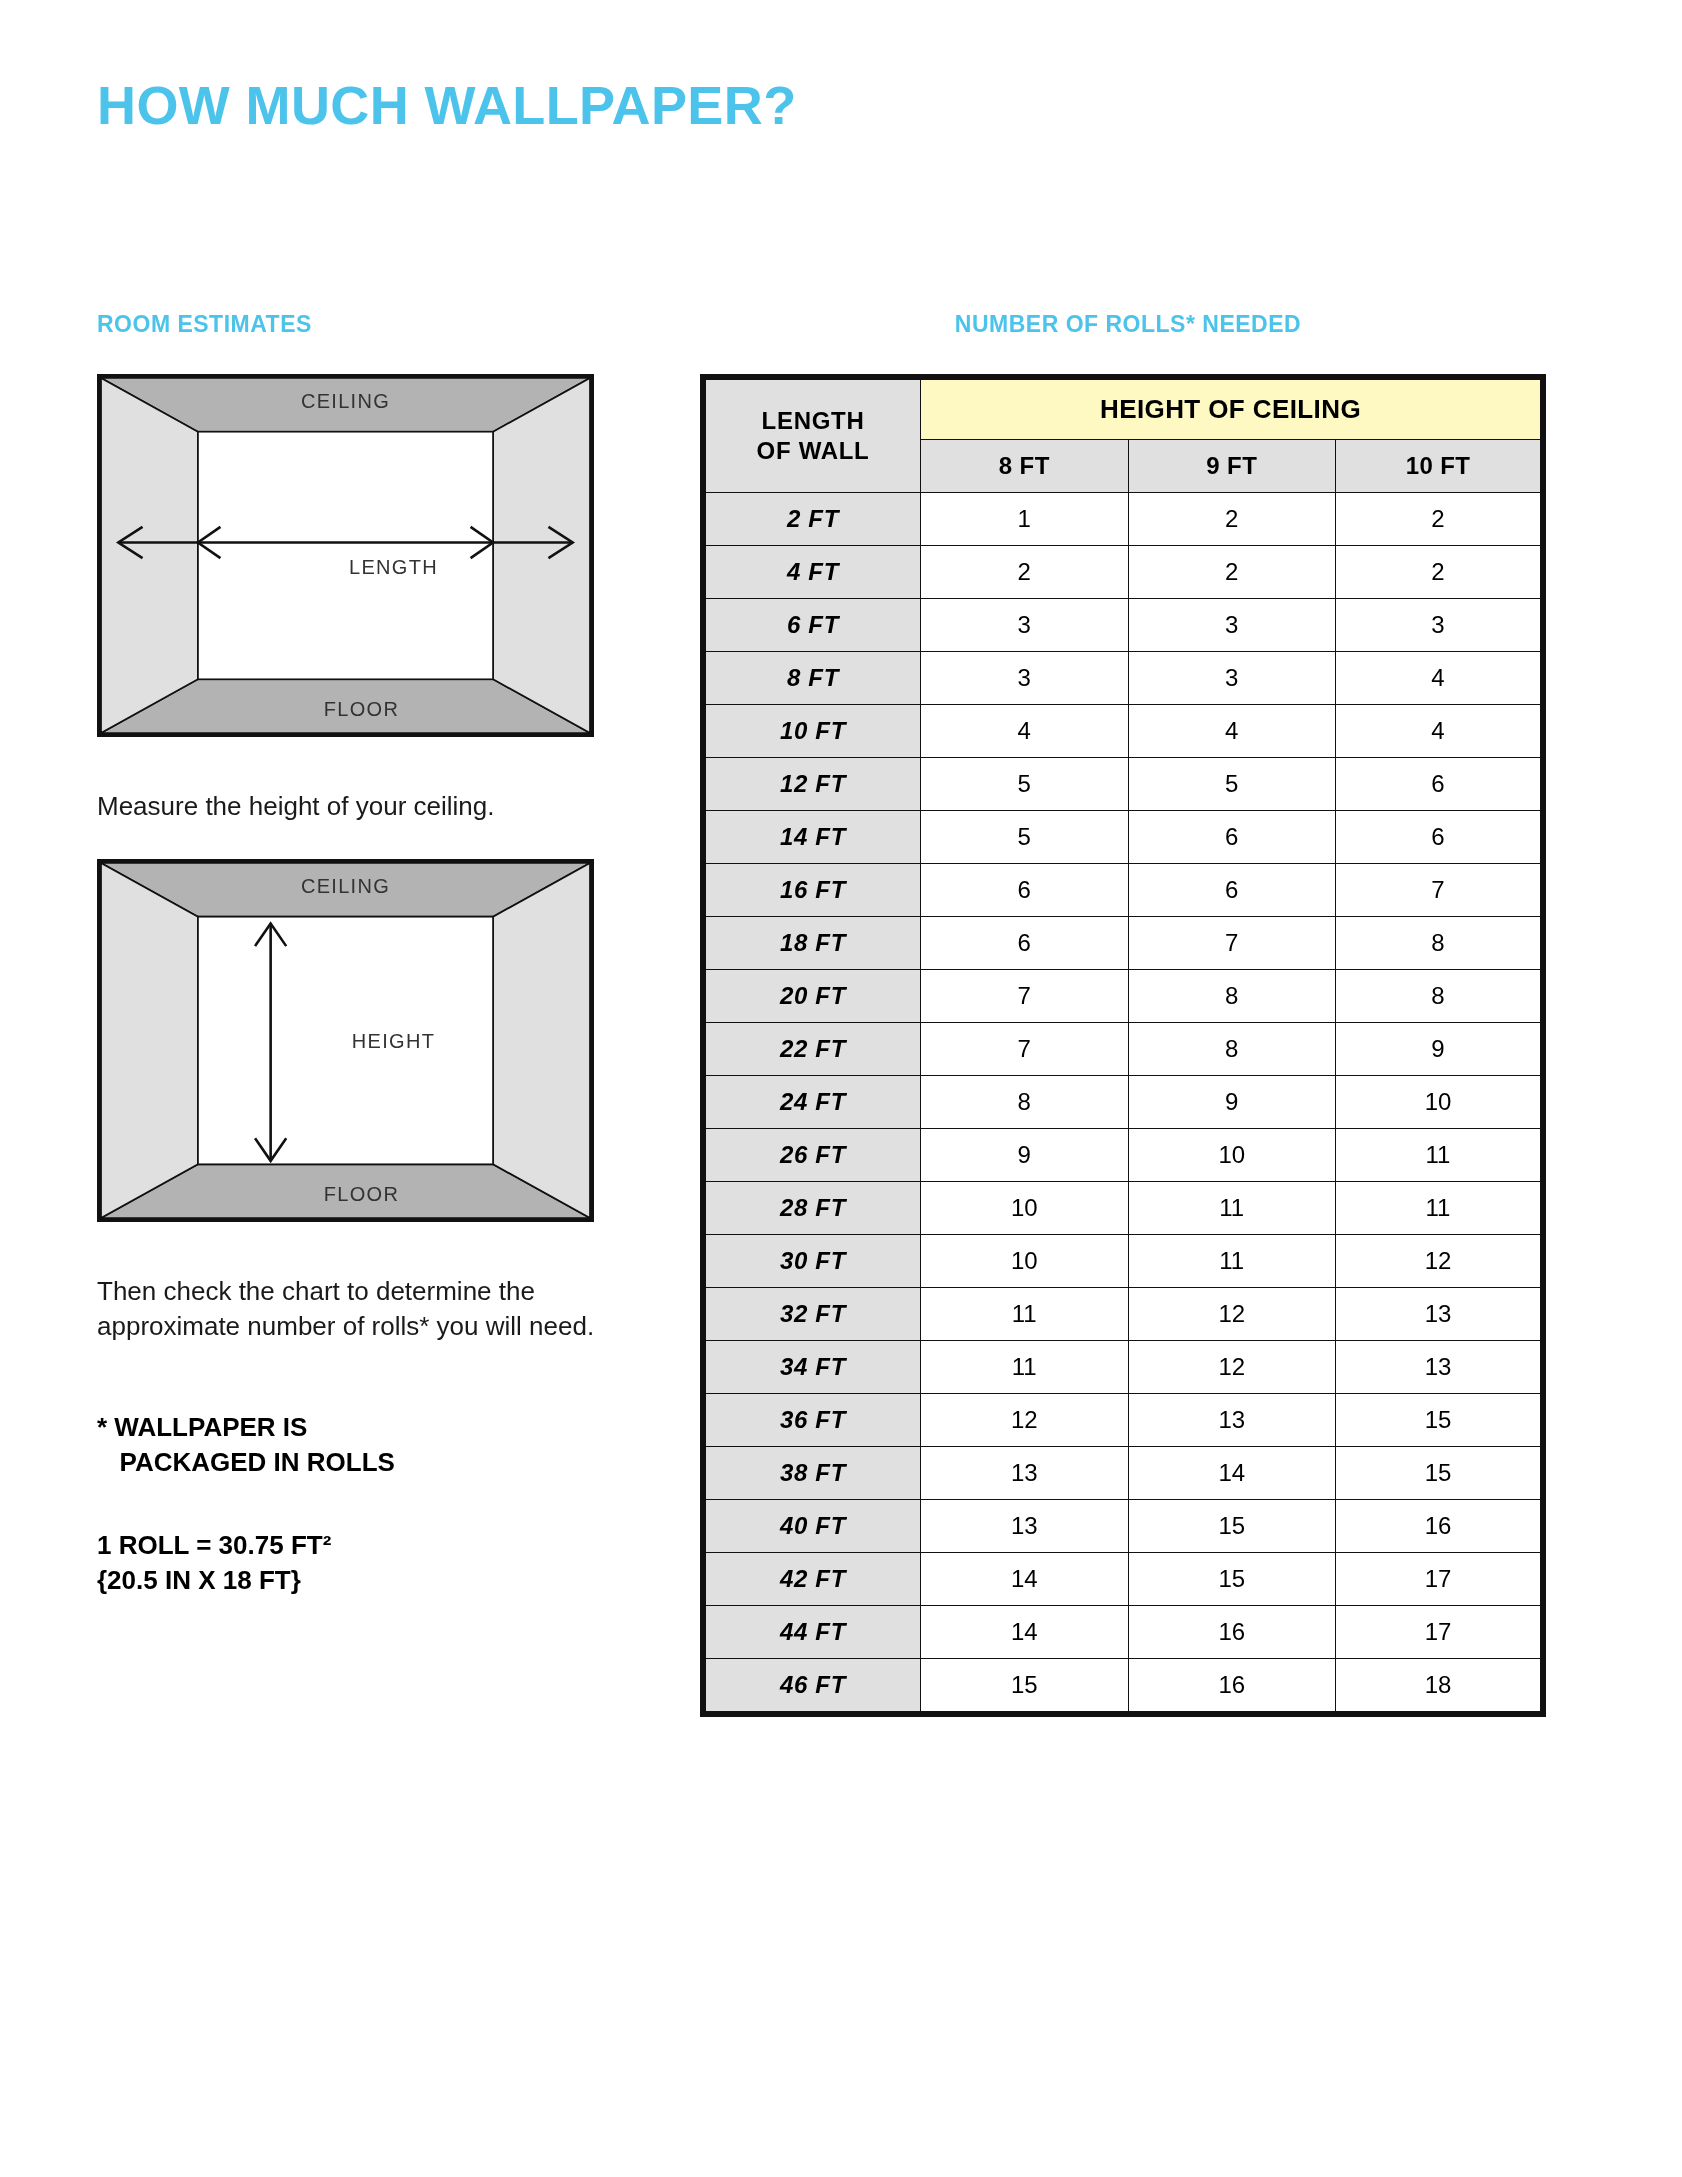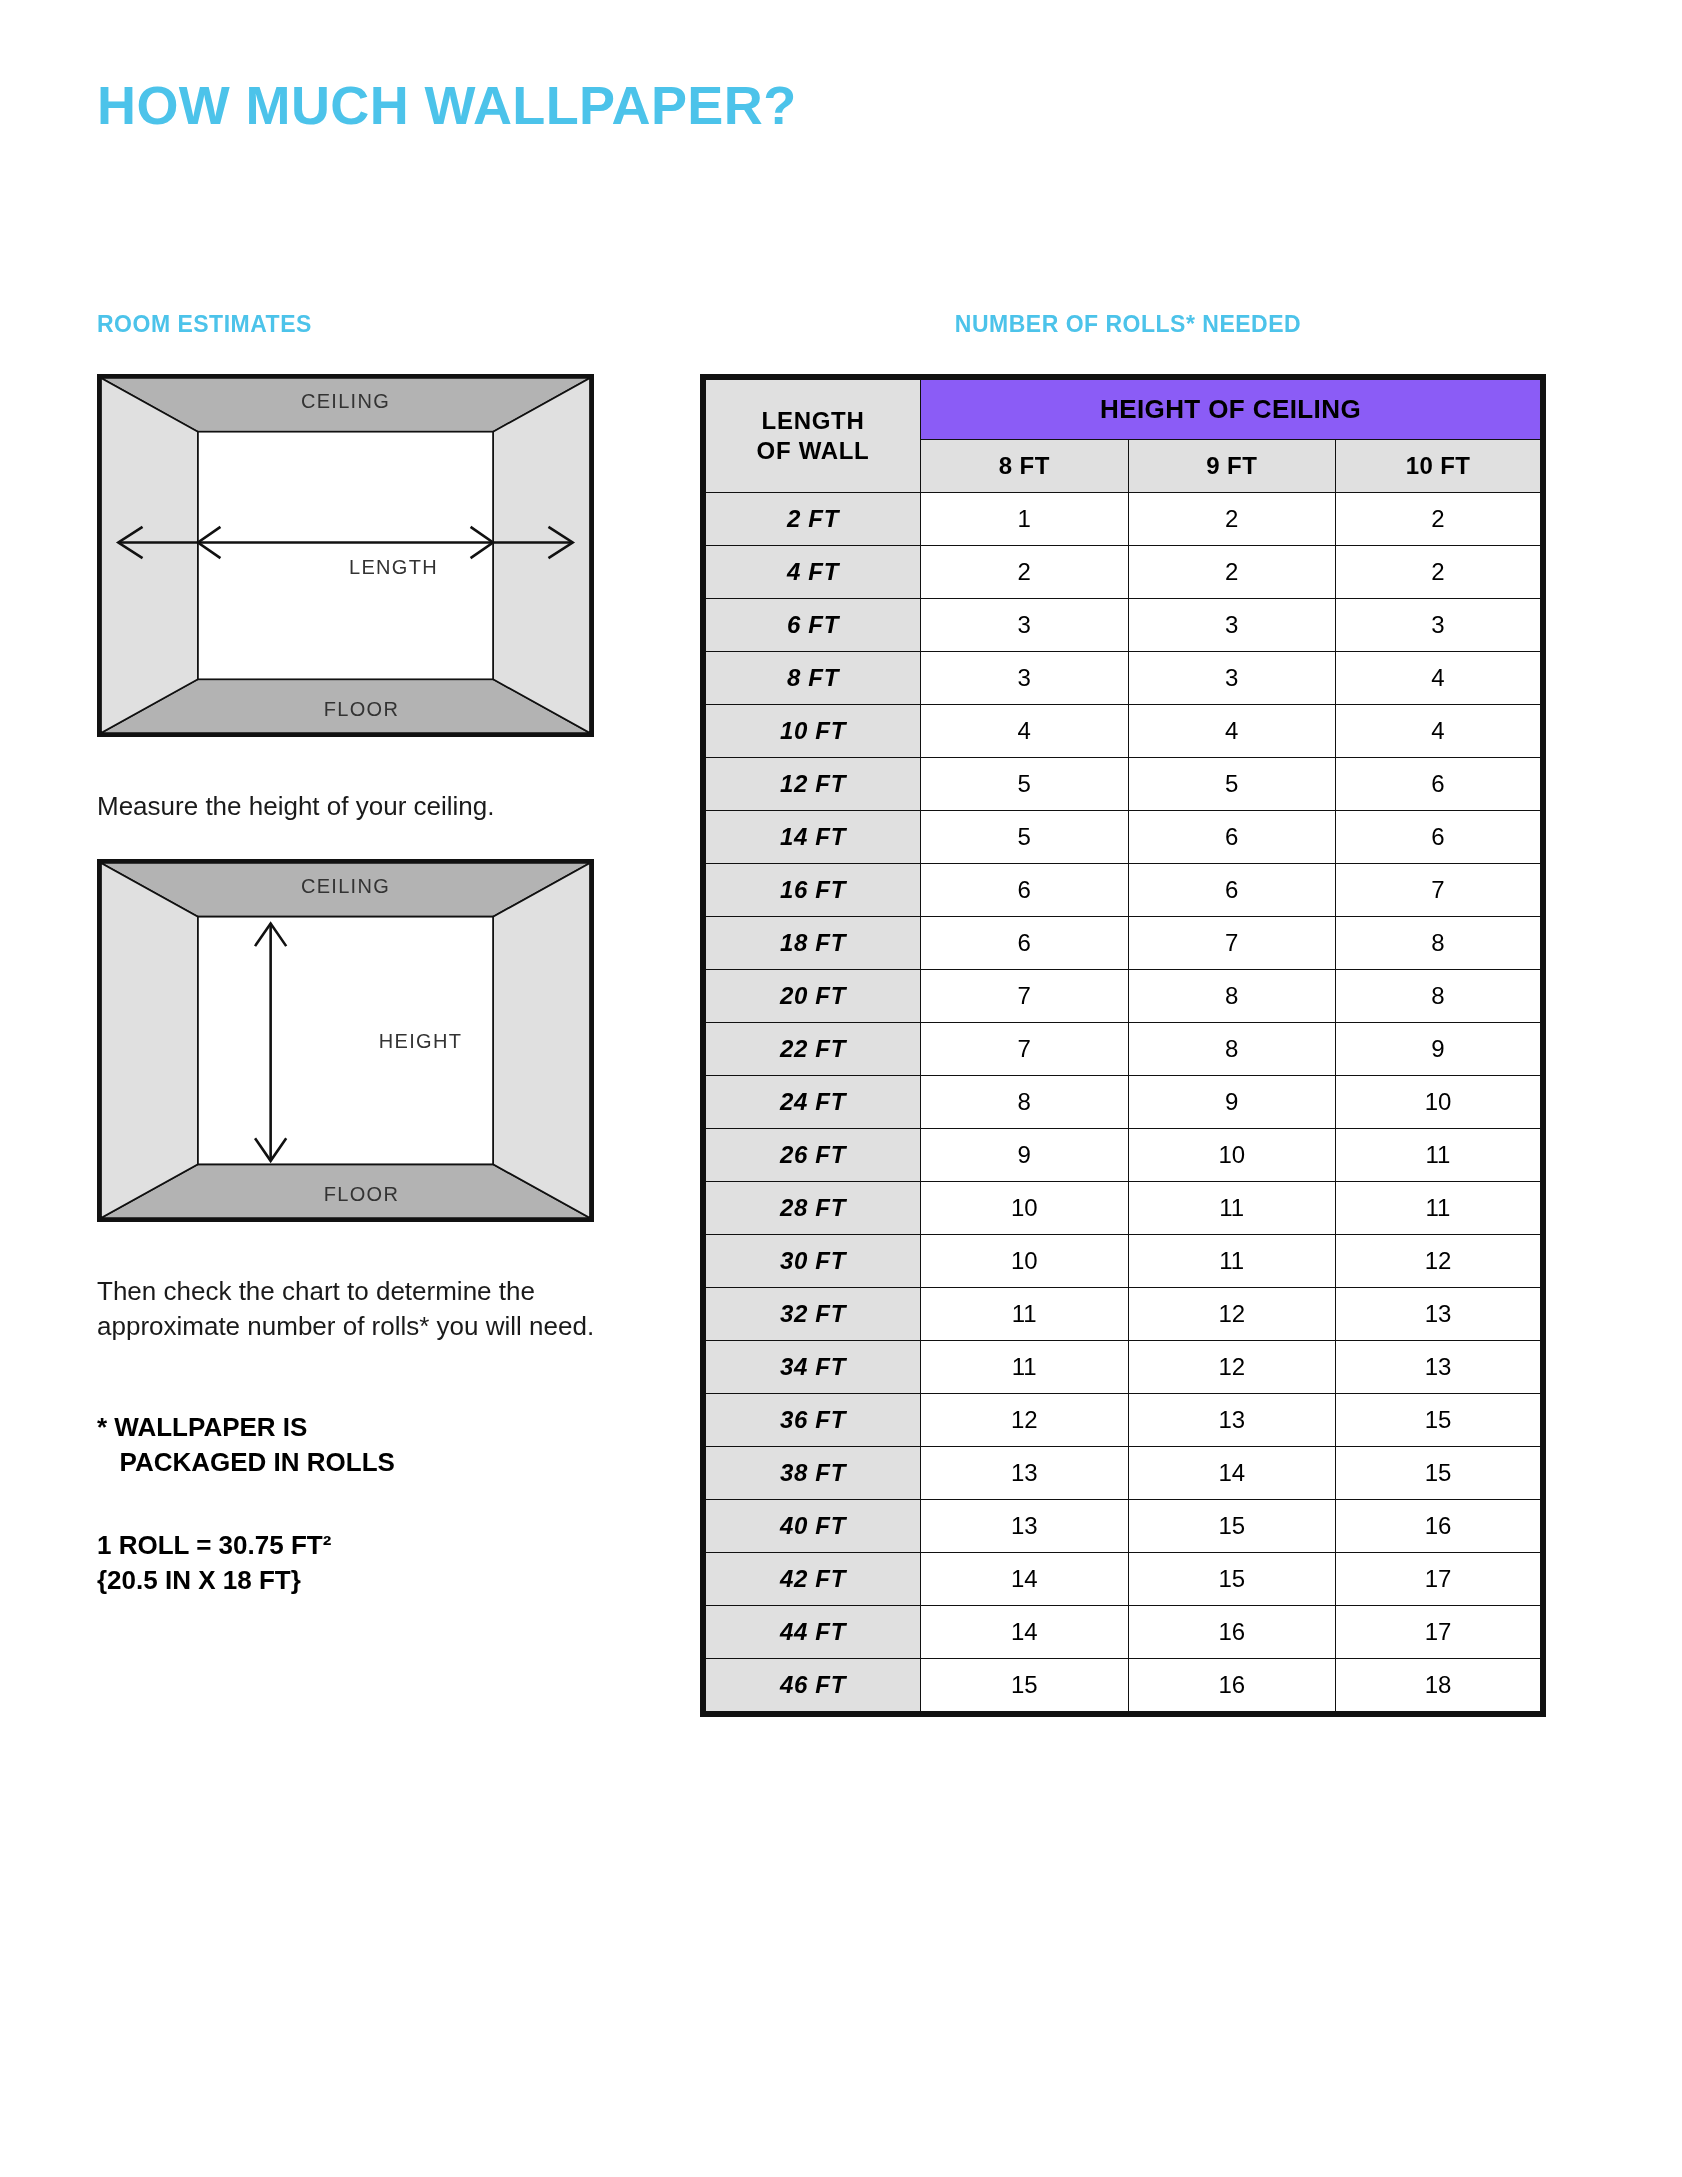--- a/index.html
+++ b/index.html
@@ -79,21 +79,21 @@
     position: absolute;
     font-size: 20px;
     letter-spacing: 1.3px;
     color: #333333;
     width: 100%;
     text-align: center;
   }
   .diag-label.ceiling { top: 12px; left: 0; }
   .diag-label.floor { bottom: 12px; left: 16px; }
   .diag-label.length { top: 178px; }
-  .diag-label.height { top: 50%; transform: translateY(-50%); margin-left: 27px; }
+  .diag-label.height { top: 50%; transform: translateY(-50%); }
 
   .arrow-svg {
     position: absolute;
     left: 0; top: 0;
     width: 100%; height: 100%;
     pointer-events: none;
   }
 
   .footnote {
     font-size: 26px;
@@ -139,21 +139,21 @@
     background: #e0e0e0;
     font-size: 24px;
     font-weight: bold;
     letter-spacing: 0.7px;
     line-height: 1.25;
     padding: 8.6px 0;
     border-top: 6px solid #111111 !important;
     border-left: 6px solid #111111 !important;
   }
   .hdr-ceiling {
-    background: #8b5cf6;
+    background: #fef9c3;
     font-size: 26px;
     font-weight: bold;
     letter-spacing: 0.4px;
     padding: 14px 12px;
     border-top: 6px solid #111111 !important;
     border-right: 6px solid #111111 !important;
   }
   .hdr-sub {
     background: #e0e0e0;
     font-size: 24px;

